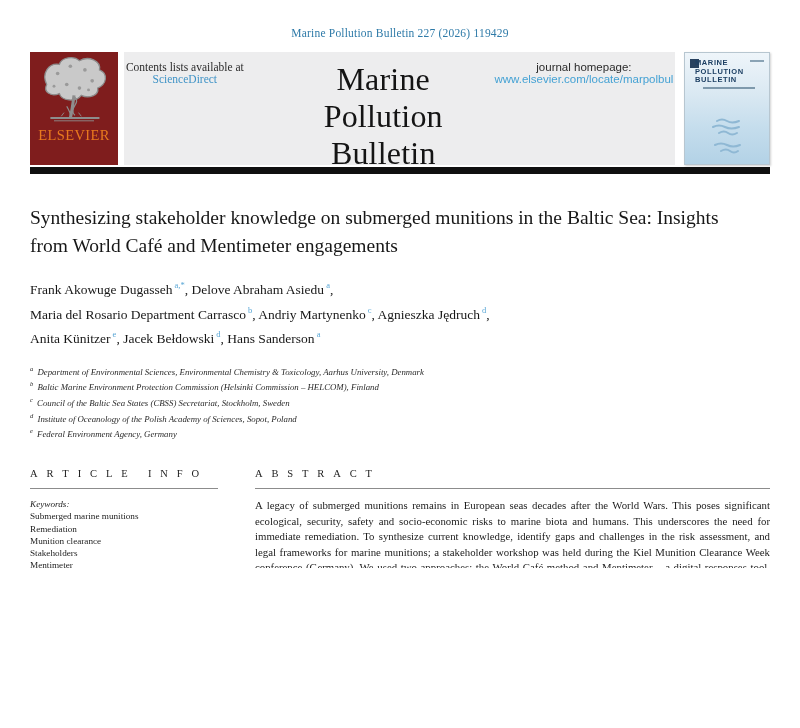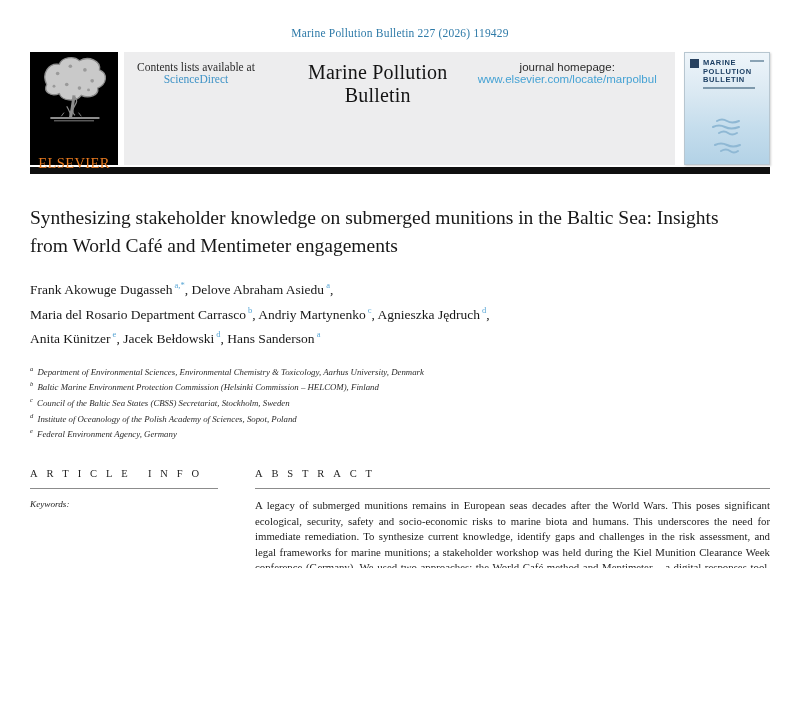--- a/index.html
+++ b/index.html
@@ -23,22 +23,21 @@
   
   .header-row{
     margin:13px 30px 0 30px;
     display:flex;
     align-items:stretch;
     height:113px;
   }
   .logo-block{
     width:88px;
     display:flex;flex-direction:column;align-items:center;justify-content:flex-start;
-    background:#000000;
-    gap:28px;
+    background:#7f1d1d;
   }
   .logo-block svg{display:block;}
   .elsevier-wordmark{
     font-size:14.5px;
     color:#e8791e;
     letter-spacing:.4px;
     margin-top:1px;
     white-space:nowrap;
   }
   .journal-banner{
@@ -46,21 +45,21 @@
     margin-left:6px;
     background:#ededee;
     display:flex;flex-direction:row;justify-content:space-between;
     text-align:center;
     padding:9px 0 7px 0;
     box-sizing:border-box;
   }
   .contents-line{font-size:11.5px;color:#2b2b2b;}
   .link-blue{color:#3f93c6;cursor:pointer;}
   .journal-title{
-    font-size:20px;
+    font-size:32px;
     color:#141414;
     letter-spacing:.2px;
     padding-left:28px;
   }
   .homepage-line{
     font-family:"Liberation Sans","DejaVu Sans",sans-serif;
     font-size:11.5px;
     color:#2b2b2b;
   }
   .homepage-line .url{color:#45a2d4;cursor:pointer;}
@@ -76,21 +75,21 @@
   }
   .cover-logo-square{
     position:absolute;top:6px;left:5px;
     width:9px;height:9px;background:#27415f;
   }
   .cover-issn-mark{
     position:absolute;top:7px;right:5px;
     width:14px;height:2px;background:#8aa3b5;
   }
   .cover-title{
-    position:absolute;top:6px;left:18px;
+    position:absolute;top:6px;left:10px;
     font-family:"Liberation Sans","DejaVu Sans",sans-serif;
     font-size:7.5px;font-weight:bold;line-height:8.5px;
     letter-spacing:.6px;color:#1c3f63;
   }
   .cover-subline{
     position:absolute;top:34px;left:18px;
     width:52px;height:2px;background:#7e99ac;
   }
   .cover-waves{position:absolute;left:0;top:58px;width:86px;}
   
@@ -234,20 +233,29 @@
       <div><sup>d</sup> Institute of Oceanology of the Polish Academy of Sciences, Sopot, Poland</div>
       <div><sup>e</sup> Federal Environment Agency, Germany</div>
     </div>
 
   <div class="info-abstract">
     <div class="info-col">
       <div class="sec-heading">A R T I C L E   I N F O</div>
       <div class="sec-rule"></div>
       <div class="keywords">
         <div class="keywords-label">Keywords:</div>
+        <div id="keyword-items">
+            <div>Submerged marine munitions</div>
+            <div>Remediation</div>
+            <div>Munition clearance</div>
+            <div>Stakeholders</div>
+            <div>Mentimeter</div>
+            <div>World café</div>
+            <div>EU Ocean pact</div>
+          </div>
       </div>
     </div>
     <div class="abstract-col">
       <div class="sec-heading">A B S T R A C T</div>
       <div class="sec-rule"></div>
       <div class="abstract-text">A legacy of submerged munitions remains in European seas decades after the World Wars. This poses significant ecological, security, safety and socio-economic risks to marine biota and humans. This underscores the need for immediate remediation. To synthesize current knowledge, identify gaps and challenges in the risk assessment, and legal frameworks for marine munitions; a stakeholder workshop was held during the Kiel Munition Clearance Week conference (Germany). We used two approaches: the World Café method and Mentimeter – a digital responses tool. Our findings indicate that most stakeholders were concerned about the impacts of marine munitions on the environment, as well as critical infrastructure, security, and safety. Consequently, they indicated that the key criteria for prioritizing remediation should be environmental impacts, presence of critical infrastructure, social well-being, security, and munition casing corrosion. Although the stakeholders indicated that environmental impacts should ideally drive remediation actions, they noted that actions are likely more feasible when justified by the risk to critical infrastructure and security, as these impacts are immediate and visible than ecological impacts. Additionally, the stakeholders identified critical knowledge gaps in national and EU legislative frameworks, environmental impact assessment, and remediation cost. The gaps, knowledge, and stakeholder perspectives synthesized in this study could provide lines of evidence to guide responsible authorities and agencies on what to prioritize and address for effective remediation of munitions in European marine waters. These insights are also relevant to the EU Oceans Pact, 2025, aiming to provide a unified framework for remediating munitions.</div>
     </div>
   </div>
 
 </div>

